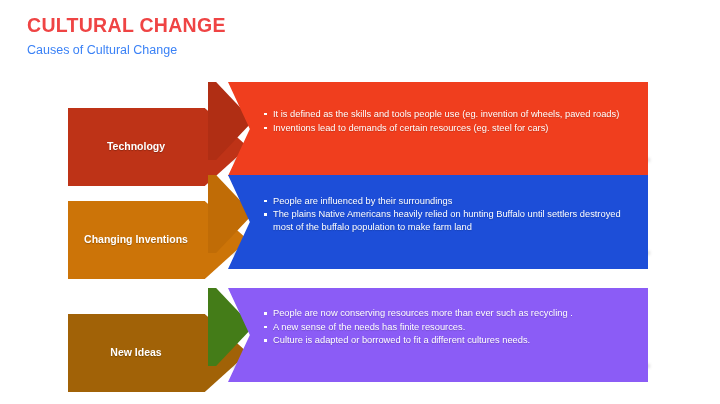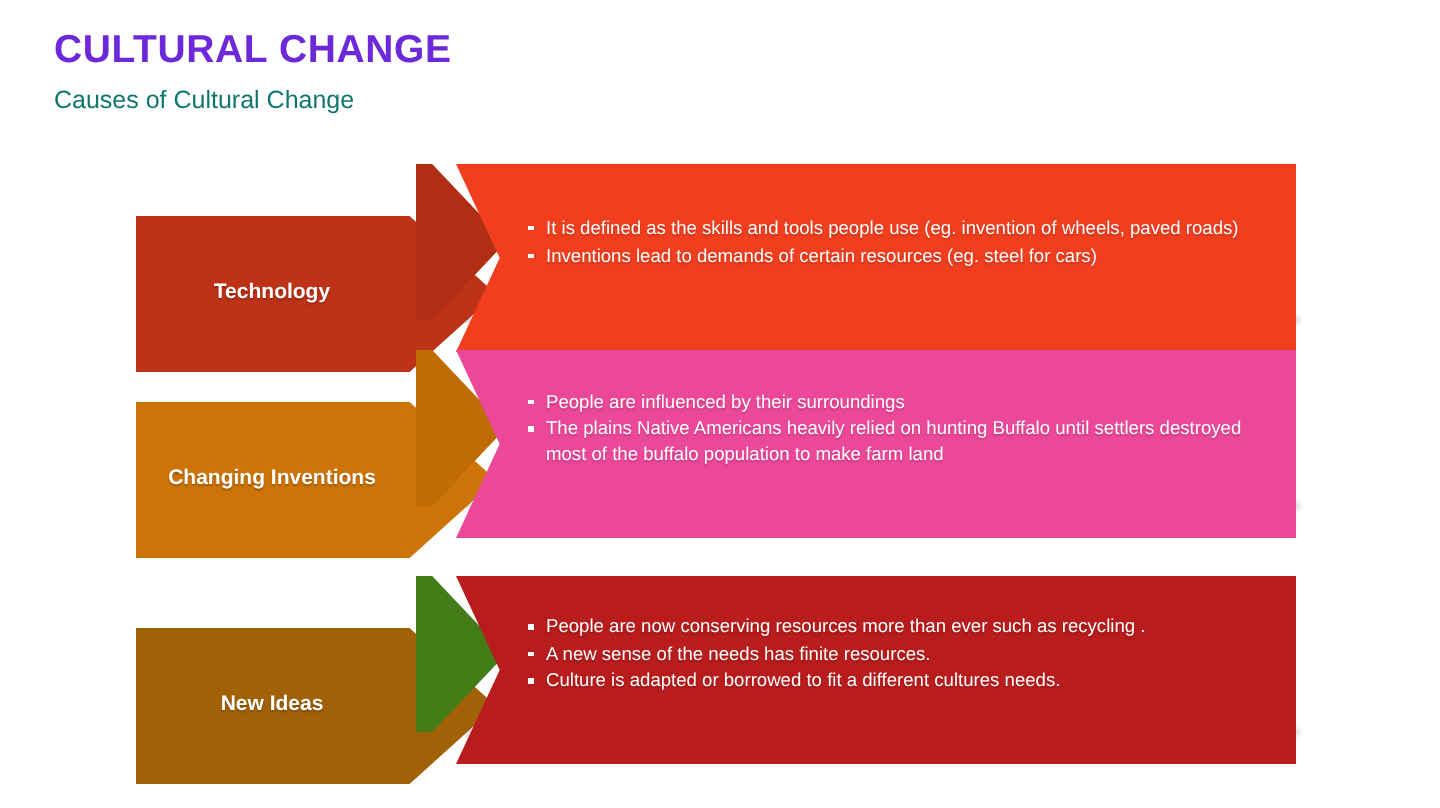--- a/index.html
+++ b/index.html
@@ -25,29 +25,29 @@
   
   #header {
     position: absolute;
     left: 27px;
     top: 14px;
     width: 660px;
   }
   #slide-title {
     font-size: 19.5px;
     font-weight: bold;
-    color: #6d28d9;
+    color: #ef4444;
     letter-spacing: 0.3px;
     line-height: 1.15;
     margin: 0;
   }
   #slide-subtitle {
     font-size: 12.5px;
     font-weight: normal;
-    color: #0f766e;
+    color: #3b82f6;
     margin: 7px 0 0 0;
     line-height: 1.15;
   }
 
   
   .row {
     position: absolute;
     left: 0;
     width: 720px;
     height: 78px;
@@ -162,34 +162,34 @@
             <div class="bullet">Inventions lead to demands of certain resources (eg. steel for cars)</div>
           </div>
         </div>
       </div>
       <div class="row" id="row-1">
         <div class="shadow-strip" style="left: 232px; top: 76px; width: 418px; height: 4px;"></div>
         <div class="label-chevron" style="background: rgb(204, 116, 8);">
           <div class="label-text">Changing Inventions</div>
         </div>
         <div class="connector-chevron" style="background: rgb(192, 108, 6);"></div>
-        <div class="content-band" style="background: #ec4899;">
+        <div class="content-band" style="background: #1d4ed8;">
           <div class="bullets">
             <div class="bullet">People are influenced by their surroundings</div>
             <div class="bullet">The plains Native Americans heavily relied on hunting Buffalo until settlers destroyed most of the buffalo population to make farm land</div>
           </div>
         </div>
       </div>
       <div class="row" id="row-2">
         <div class="shadow-strip" style="left: 232px; top: 76px; width: 418px; height: 4px;"></div>
         <div class="label-chevron" style="background: #a16207;">
           <div class="label-text">New Ideas</div>
         </div>
         <div class="connector-chevron" style="background: rgb(68, 124, 24);"></div>
-        <div class="content-band" style="background: #b91c1c;">
+        <div class="content-band" style="background: #8b5cf6;">
           <div class="bullets">
             <div class="bullet">People are now  conserving resources more than ever such as recycling .</div>
             <div class="bullet">A new sense of the needs has finite resources.</div>
             <div class="bullet">Culture is adapted or borrowed to fit a different cultures needs.</div>
           </div>
         </div>
       </div>
     </div>
 
 </div>

